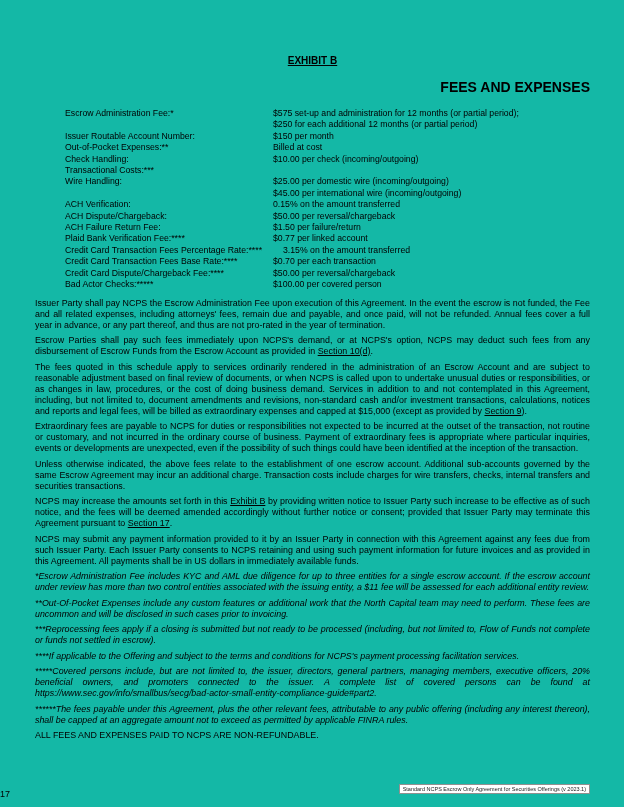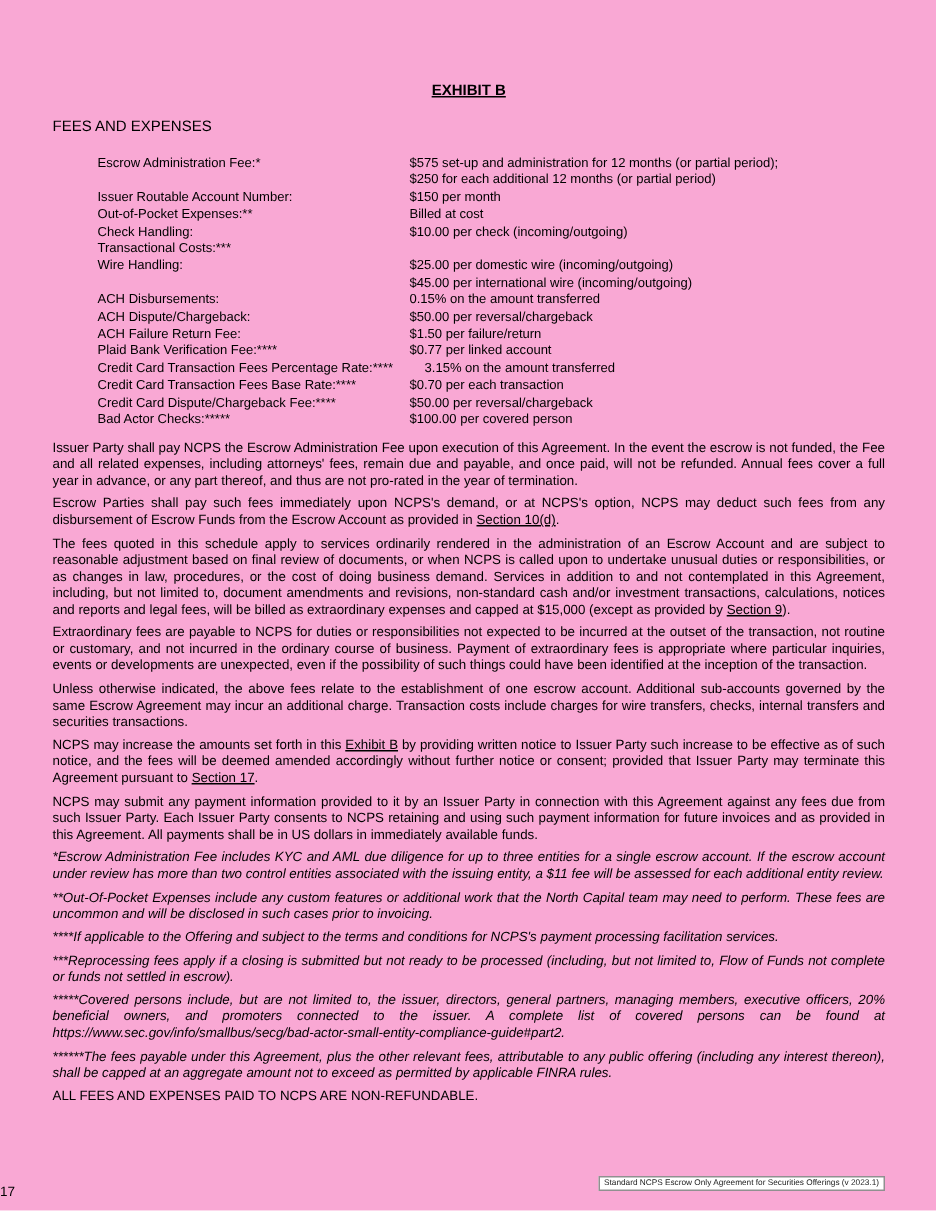--- a/index.html
+++ b/index.html
@@ -1,43 +1,43 @@
 <!DOCTYPE html>
 <html><head>
 <meta charset="utf-8">
 <style>
   html, body { margin: 0; padding: 0; background: #ffffff; }
   .page {
     position: relative;
     width: 624px;
     height: 807px;
-    background: #f9a8d4;
+    background: #14b8a6;
     color: #000000;
     font-family: "Liberation Sans", sans-serif;
     font-size: 8.9px;
     overflow: hidden;
     box-sizing: border-box;
   }
   .content {
     position: absolute;
     top: 55px;
     left: 35px;
     right: 34px;
   }
   .title {
     text-align: center;
     font-weight: bold;
     font-size: 10px;
     text-decoration: underline;
     margin: 0 0 13px 0;
   }
   .subtitle {
-    text-align: left;
-    font-weight: normal;
-    font-size: 10px;
+    text-align: right;
+    font-weight: bold;
+    font-size: 14px;
     margin: 0 0 13px 0;
   }
   .fee-table {
     margin-left: 30px;
     margin-bottom: 7px;
     font-size: 8.7px;
   }
   .fee-row { display: flex; gap: 21px; }
   .fee-label {
     flex: 0 0 187px;
@@ -110,21 +110,21 @@
           <div class="fee-label">Transactional Costs:***</div>
         </div>
         <div class="fee-row">
           <div class="fee-label">Wire Handling:</div>
           <div class="fee-values">
             <div class="fee-value-line">$25.00 per domestic wire (incoming/outgoing)</div>
             <div class="fee-value-line">$45.00 per international wire (incoming/outgoing)</div>
           </div>
         </div>
         <div class="fee-row">
-          <div class="fee-label">ACH Disbursements:</div>
+          <div class="fee-label">ACH Verification:</div>
           <div class="fee-values">
             <div class="fee-value-line">0.15% on the amount transferred</div>
           </div>
         </div>
         <div class="fee-row">
           <div class="fee-label">ACH Dispute/Chargeback:</div>
           <div class="fee-values">
             <div class="fee-value-line">$50.00 per reversal/chargeback</div>
           </div>
         </div>
@@ -168,22 +168,22 @@
     <div class="paragraphs">
         <p class="para"><span>Issuer Party shall pay NCPS the Escrow Administration Fee upon execution of this Agreement. In the event the escrow is not funded, the Fee and all related expenses, including attorneys' fees, remain due and payable, and once paid, will not be refunded. Annual fees cover a full year in advance, or any part thereof, and thus are not pro-rated in the year of termination.</span></p>
         <p class="para"><span>Escrow Parties shall pay such fees immediately upon NCPS's demand, or at NCPS's option, NCPS may deduct such fees from any disbursement of Escrow Funds from the Escrow Account as provided in </span><span class="u">Section 10(d)</span><span>.</span></p>
         <p class="para"><span>The fees quoted in this schedule apply to services ordinarily rendered in the administration of an Escrow Account and are subject to reasonable adjustment based on final review of documents, or when NCPS is called upon to undertake unusual duties or responsibilities, or as changes in law, procedures, or the cost of doing business demand. Services in addition to and not contemplated in this Agreement, including, but not limited to, document amendments and revisions, non-standard cash and/or investment transactions, calculations, notices and reports and legal fees, will be billed as extraordinary expenses and capped at $15,000 (except as provided by </span><span class="u">Section 9</span><span>).</span></p>
         <p class="para"><span>Extraordinary fees are payable to NCPS for duties or responsibilities not expected to be incurred at the outset of the transaction, not routine or customary, and not incurred in the ordinary course of business. Payment of extraordinary fees is appropriate where particular inquiries, events or developments are unexpected, even if the possibility of such things could have been identified at the inception of the transaction.</span></p>
         <p class="para"><span>Unless otherwise indicated, the above fees relate to the establishment of one escrow account. Additional sub-accounts governed by the same Escrow Agreement may incur an additional charge. Transaction costs include charges for wire transfers, checks, internal transfers and securities transactions.</span></p>
         <p class="para"><span>NCPS may increase the amounts set forth in this </span><span class="u">Exhibit B</span><span> by providing written notice to Issuer Party such increase to be effective as of such notice, and the fees will be deemed amended accordingly without further notice or consent; provided that Issuer Party may terminate this Agreement pursuant to </span><span class="u">Section 17</span><span>.</span></p>
         <p class="para"><span>NCPS may submit any payment information provided to it by an Issuer Party in connection with this Agreement against any fees due from such Issuer Party. Each Issuer Party consents to NCPS retaining and using such payment information for future invoices and as provided in this Agreement. All payments shall be in US dollars in immediately available funds.</span></p>
         <p class="para it"><span>*Escrow Administration Fee includes KYC and AML due diligence for up to three entities for a single escrow account. If the escrow account under review has more than two control entities associated with the issuing entity, a $11 fee will be assessed for each additional entity review.</span></p>
         <p class="para it"><span>**Out-Of-Pocket Expenses include any custom features or additional work that the North Capital team may need to perform. These fees are uncommon and will be disclosed in such cases prior to invoicing.</span></p>
+        <p class="para it"><span>***Reprocessing fees apply if a closing is submitted but not ready to be processed (including, but not limited to, Flow of Funds not complete or funds not settled in escrow).</span></p>
         <p class="para it"><span>****If applicable to the Offering and subject to the terms and conditions for NCPS's payment processing facilitation services.</span></p>
-        <p class="para it"><span>***Reprocessing fees apply if a closing is submitted but not ready to be processed (including, but not limited to, Flow of Funds not complete or funds not settled in escrow).</span></p>
         <p class="para it"><span>*****Covered persons include, but are not limited to, the issuer, directors, general partners, managing members, executive officers, 20% beneficial owners, and promoters connected to the issuer. A complete list of covered persons can be found at </span><span>https://www.sec.gov/info/smallbus/secg/bad-actor-small-entity-compliance-guide#part2</span><span>.</span></p>
         <p class="para it"><span>******The fees payable under this Agreement, plus the other relevant fees, attributable to any public offering (including any interest thereon), shall be capped at an aggregate amount not to exceed as permitted by applicable FINRA rules.</span></p>
         <p class="para"><span>ALL FEES AND EXPENSES PAID TO NCPS ARE NON-REFUNDABLE.</span></p>
       </div>
   </div>
   <div class="footer-pagenum">17</div>
   <div class="footer-note">Standard NCPS Escrow Only Agreement for Securities Offerings (v 2023.1)</div>
 </div>
 
 </body></html>

